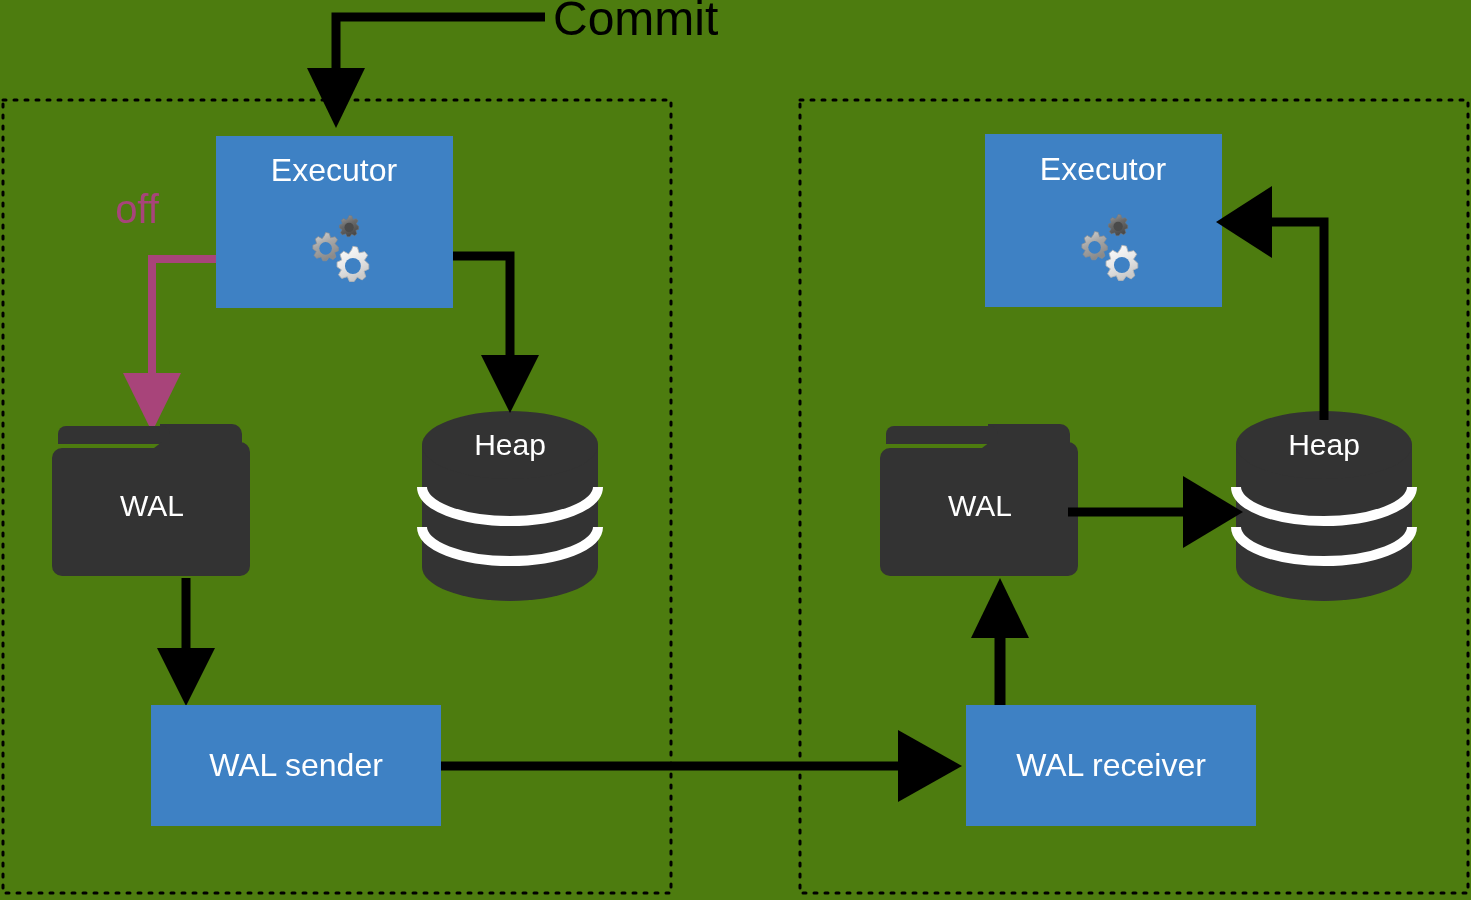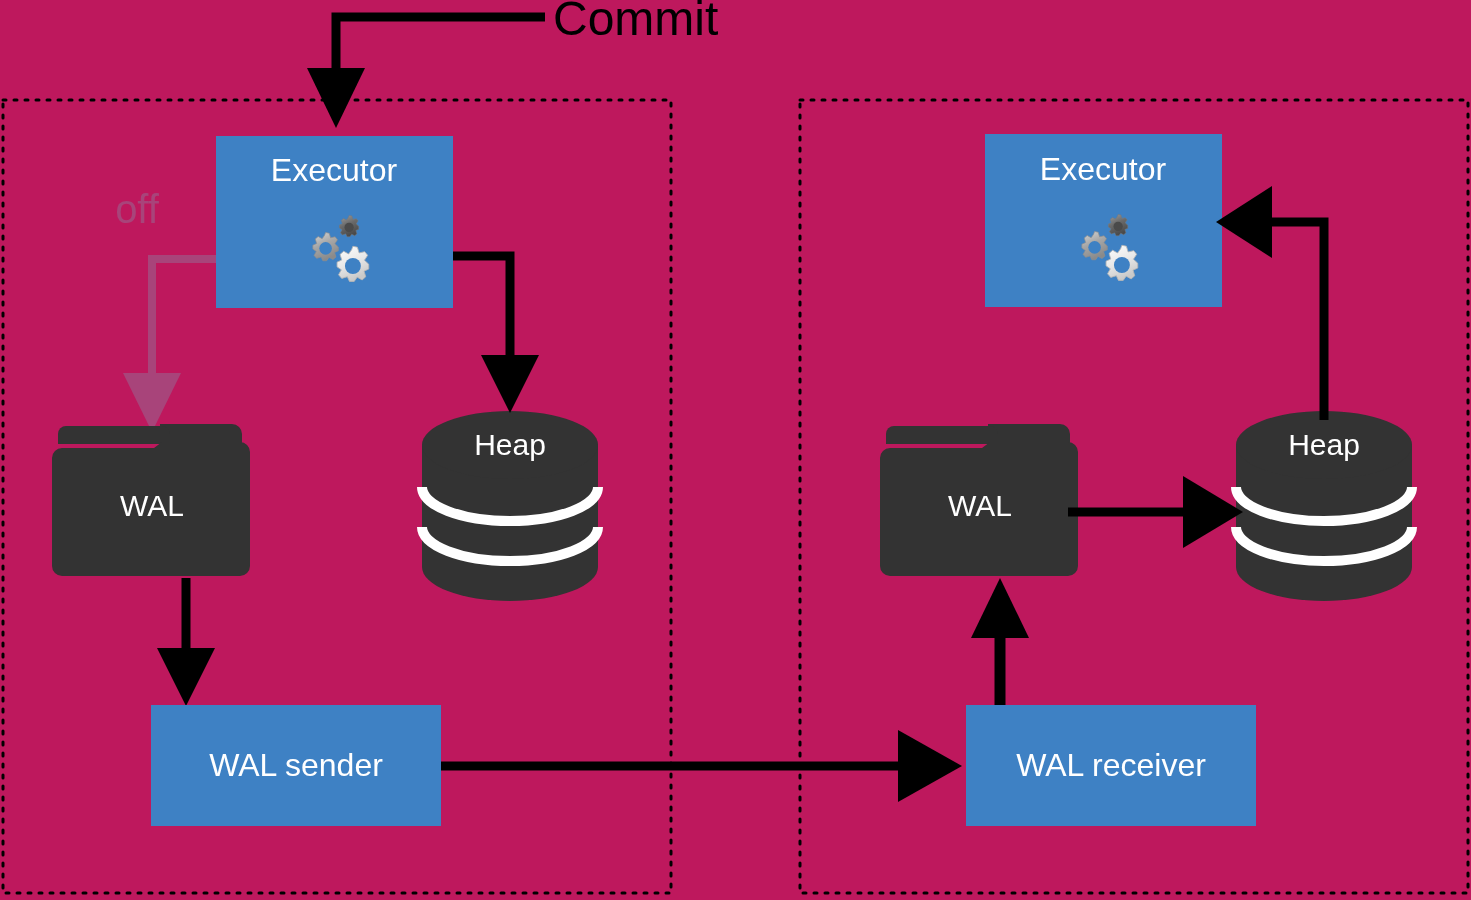--- a/index.html
+++ b/index.html
@@ -4,21 +4,21 @@
 <style>
   html, body {
     margin: 0;
     padding: 0;
     background: #ffffff;
   }
   #canvas {
     position: relative;
     width: 1471px;
     height: 900px;
-    background: #be185d;
+    background: #4d7c0f;
     overflow: hidden;
     font-family: "Liberation Sans", sans-serif;
     text-align: center;
   }
   svg.diagram {
     position: absolute;
     left: 0;
     top: 0;
     width: 1471px;
     height: 900px;

